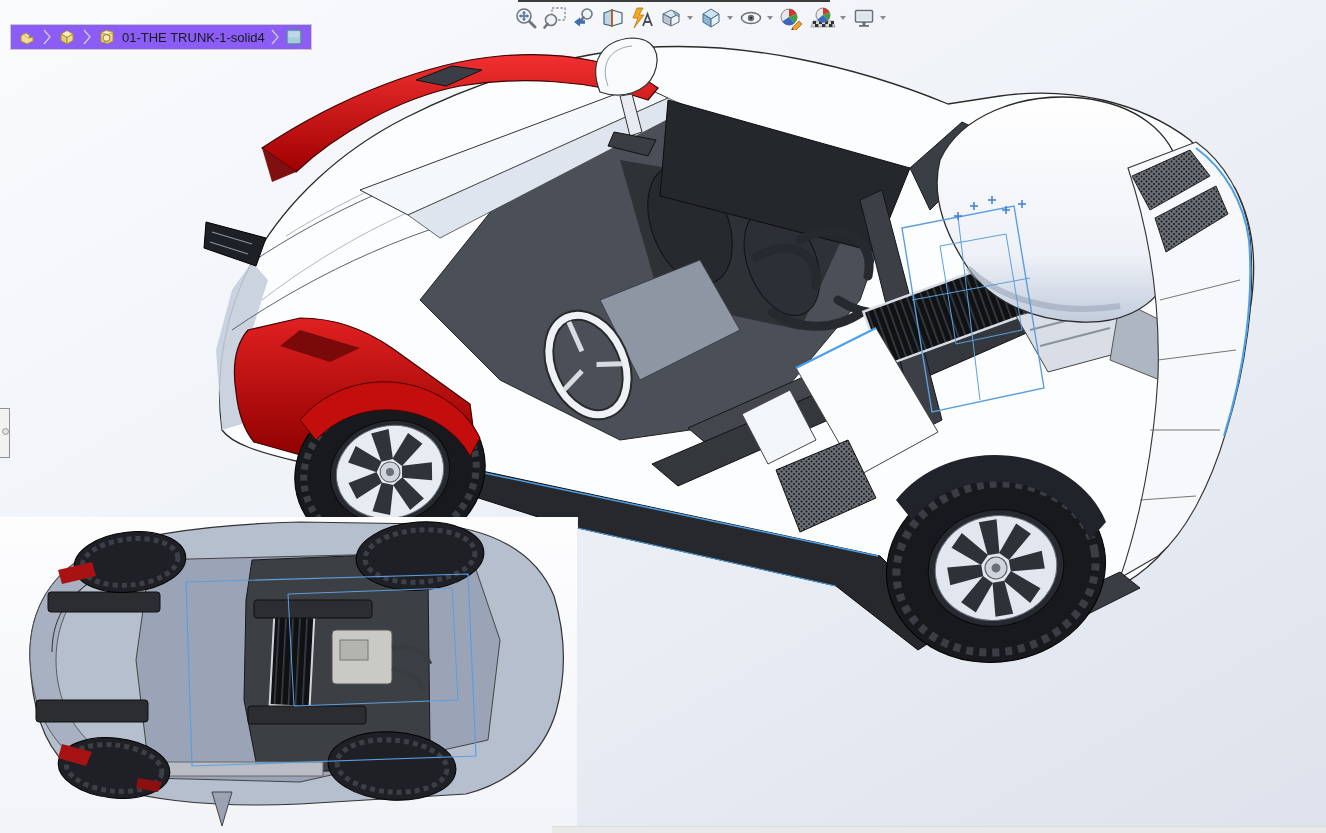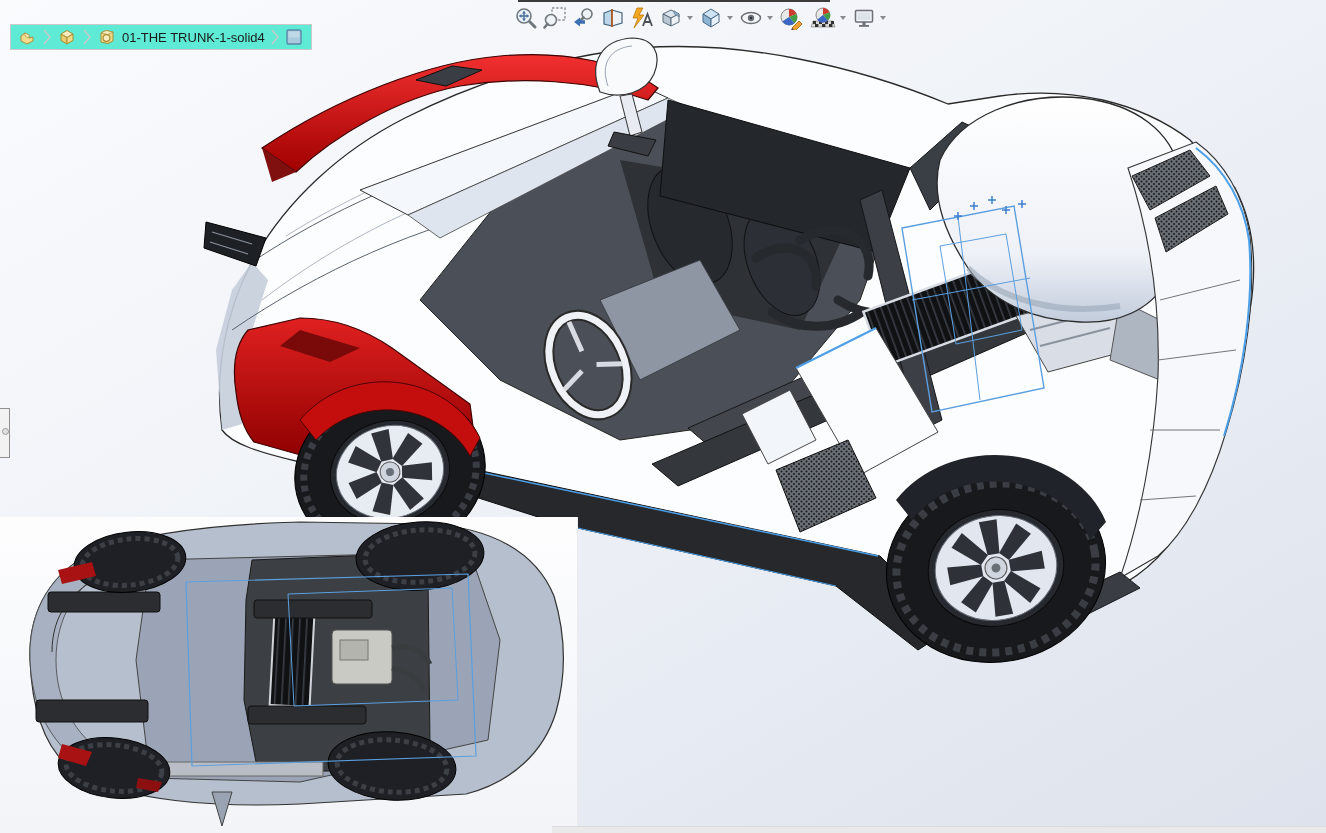--- a/index.html
+++ b/index.html
@@ -9,21 +9,21 @@
     background:linear-gradient(150deg,#fafbfd 0%,#f0f3f8 40%,#dde2ec 100%);
   }
   
   .menu-divider{position:absolute;left:518px;top:0;width:312px;height:2px;background:#3c3c3c;}
   .hud-toolbar{position:absolute;left:512px;top:3px;height:30px;display:flex;align-items:center;gap:1px;}
   .hud-btn{display:flex;align-items:center;height:28px;padding:1px 2px;border-radius:3px;cursor:pointer;}
   .hud-btn svg{display:block;}
   .dd-arrow{width:0;height:0;border-left:3.5px solid transparent;border-right:3.5px solid transparent;
     border-top:4px solid #8a8d90;margin-left:4px;margin-right:1px;}
   
-  .breadcrumb{position:absolute;left:10px;top:24px;height:24px;background:#5eead4;
+  .breadcrumb{position:absolute;left:10px;top:24px;height:24px;background:#8b5cf6;
     border:1px solid #c9c9c9;display:flex;align-items:center;padding:0 6px 0 4px;}
   .crumb{display:flex;align-items:center;height:22px;padding:0 2px;cursor:pointer;}
   .crumb-label{font-size:13px;color:#1a1a1a;margin-left:5px;white-space:nowrap;}
   .chev{margin:0 3px;}
   
   .left-flyout-edge{position:absolute;left:0;top:408px;width:9px;height:48px;background:#f2f2f2;
     border:1px solid #909090;border-left:none;}
   .left-flyout-edge .dot{position:absolute;left:2px;top:19px;width:5px;height:5px;border-radius:50%;
     border:1px solid #9a9a9a;background:#e0e0e0;}
   .bottom-strip{position:absolute;left:552px;top:826px;width:774px;height:7px;background:#e9e9e9;

